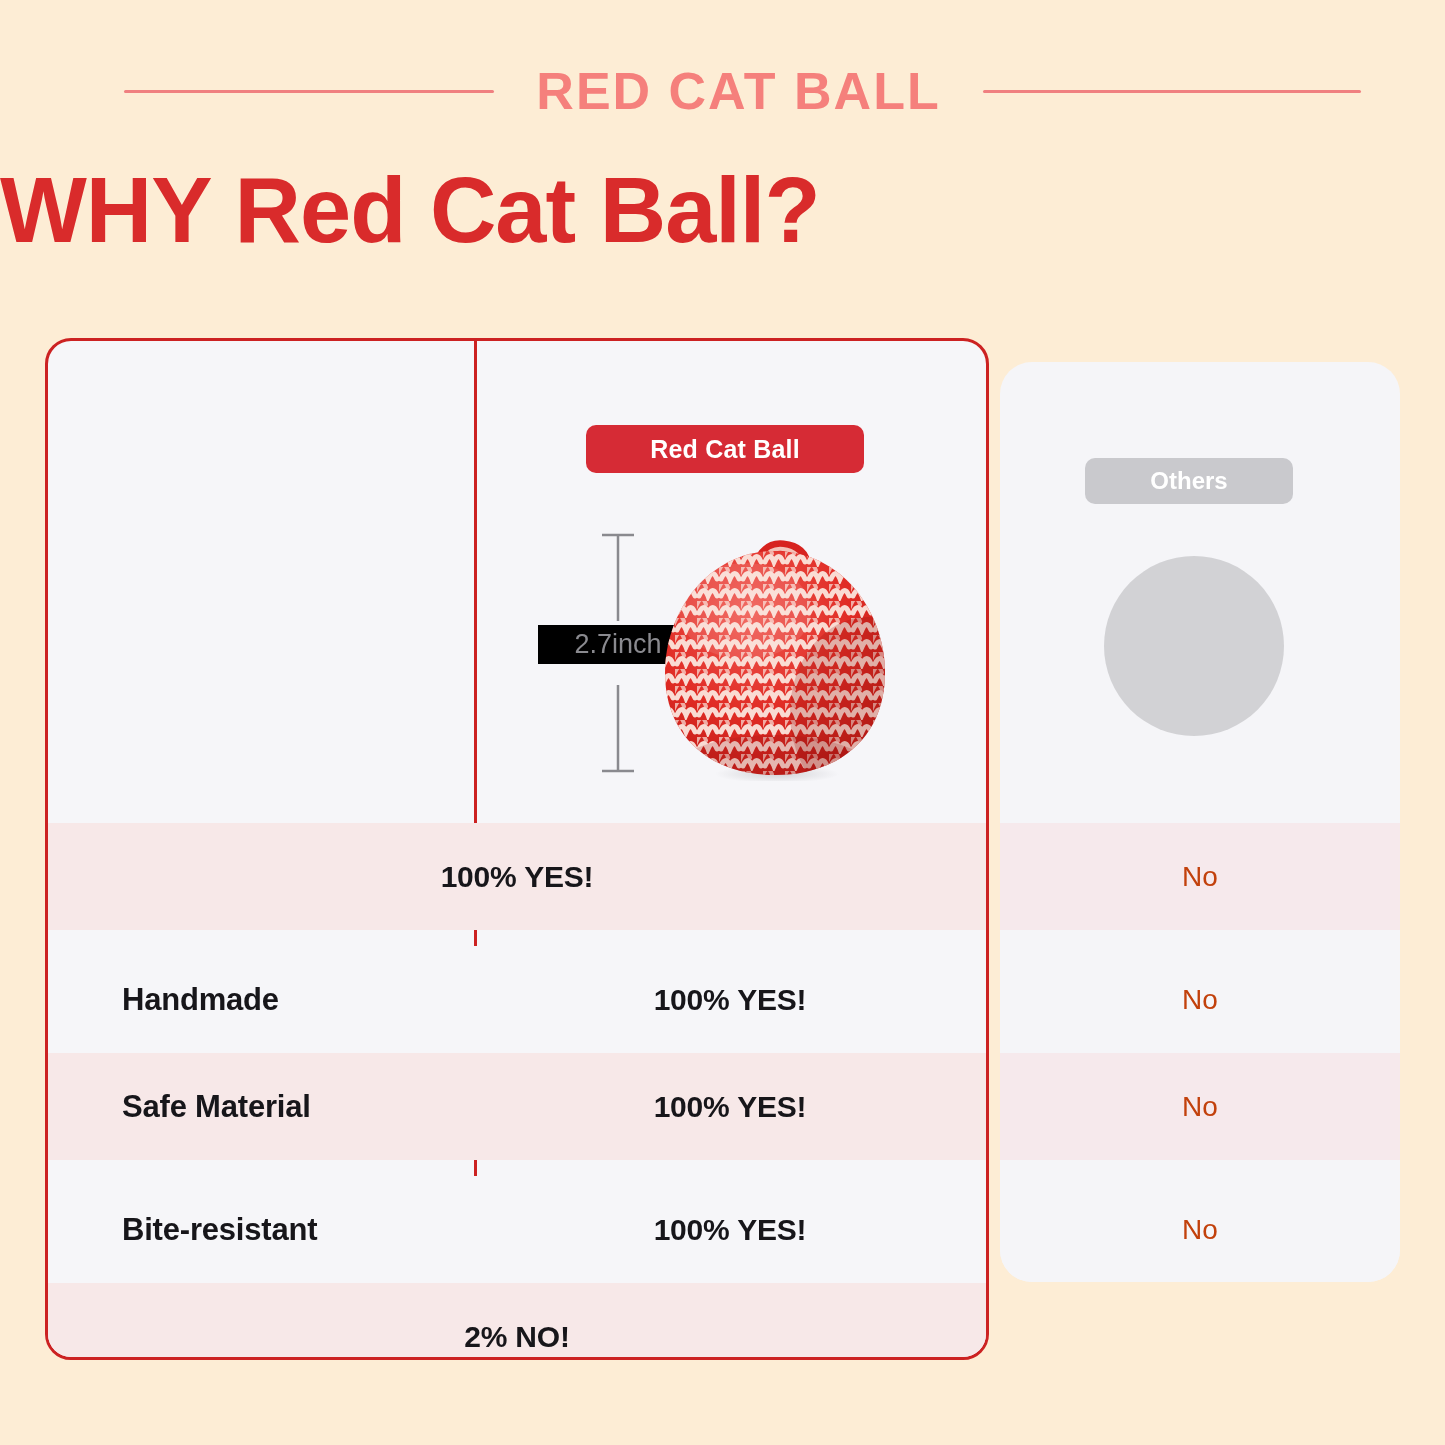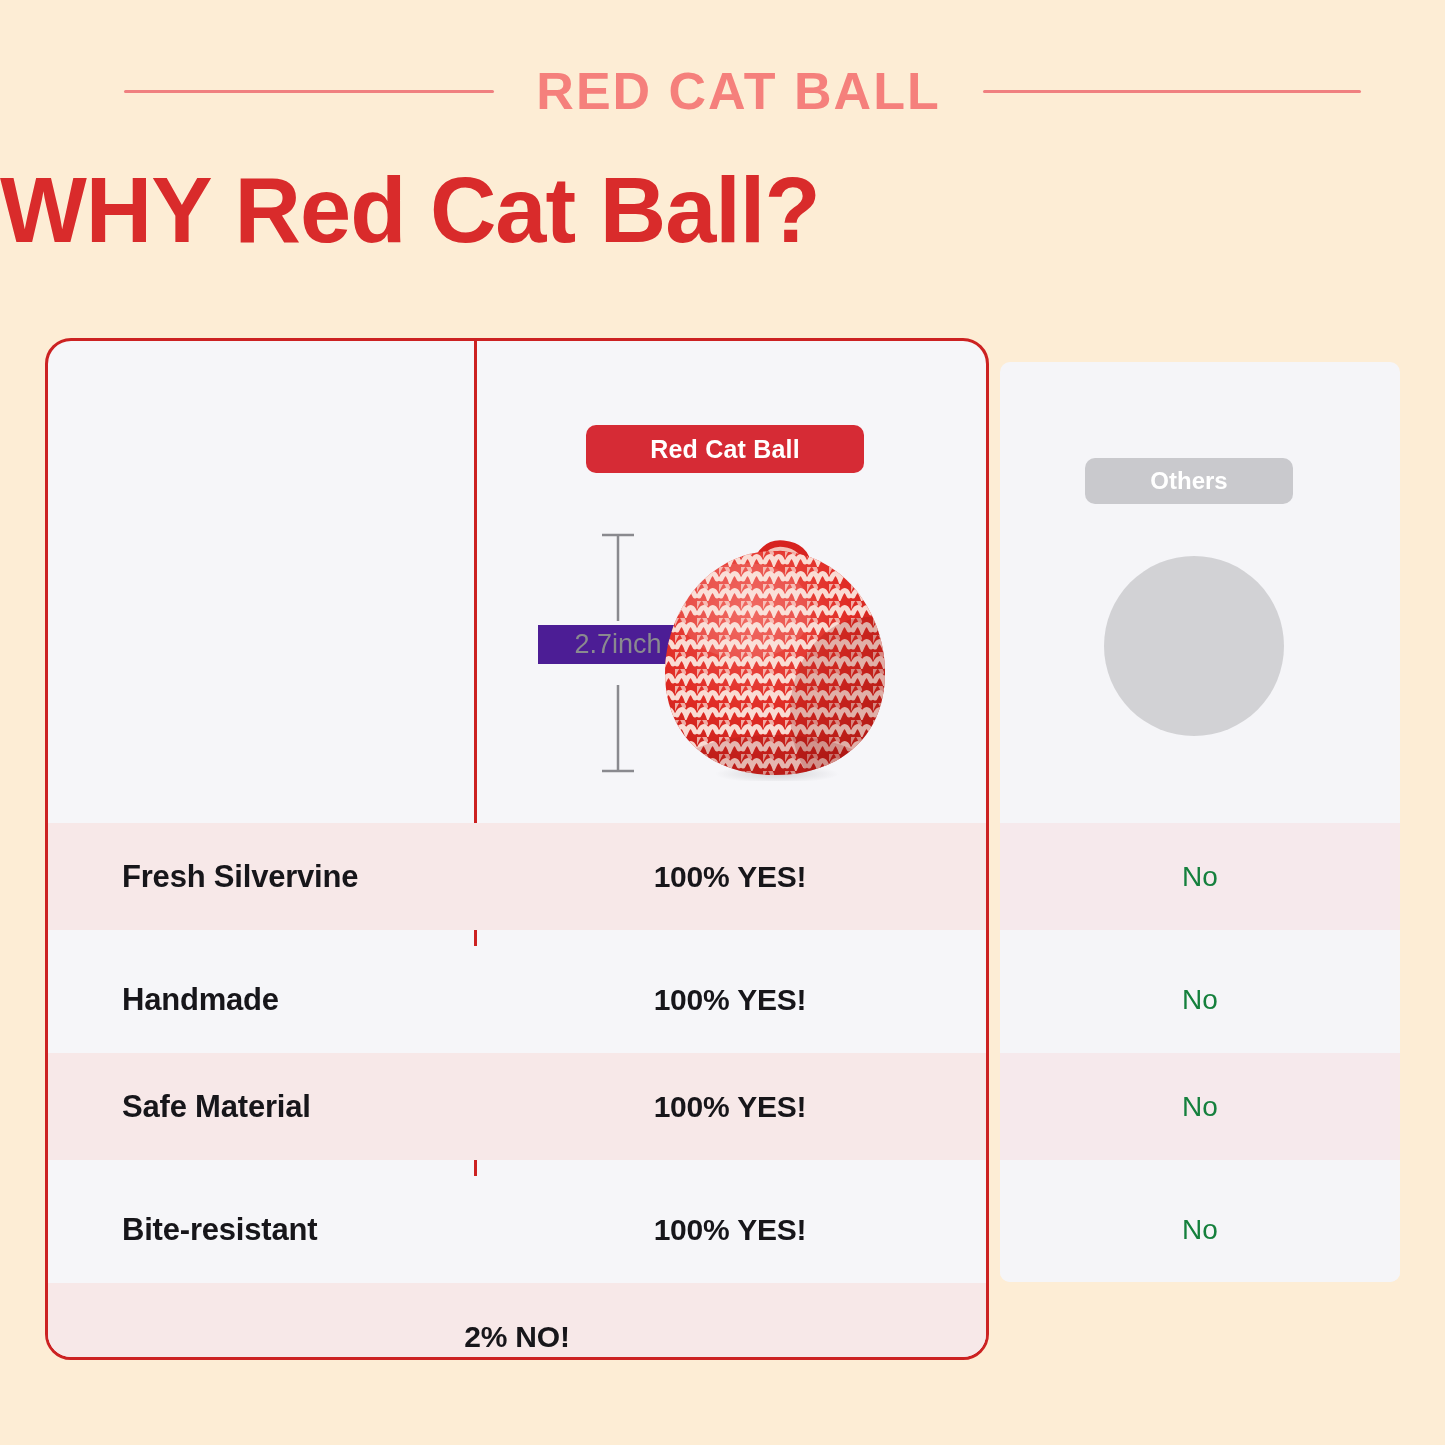--- a/index.html
+++ b/index.html
@@ -39,21 +39,21 @@
     font-weight:bold;
     letter-spacing:-1px;
     line-height:1.1;
   }
 
   
   #others-card{
     position:absolute;
     left:1000px; top:362px; width:400px; height:920px;
     background:#f5f5f8;
-    border-radius:10px;
+    border-radius:32px;
     overflow:hidden;
   }
   #main-card{
     position:absolute;
     left:45px; top:338px; width:944px; height:1022px;
     background:#f6f6f9;
     border:3px solid #cc2222;
     border-radius:26px;
     overflow:hidden;
   }
@@ -77,21 +77,21 @@
   }
   
   #dim{
     position:absolute; left:530px; top:192px; width:80px; height:240px;
   }
   #dim svg{ display:block; }
   #dim-label{
     position:absolute; left:-40px; top:92px; width:160px;
     text-align:center;
     color:#8a8a8f; font-size:27px; line-height:1;
-    background:#4c1d95;
+    background:#000000;
     padding:6px 0;
   }
   
   #ball{
     position:absolute; left:605px; top:192px;
     width:244px; height:248px;
   }
 
   
   #others-hero{ position:absolute; left:0; top:0; width:100%; height:461px; }
@@ -136,21 +136,21 @@
     flex:1;
     text-align:center;
     color:#17161a;
     font-size:30px;
     font-weight:bold;
     letter-spacing:-.2px;
   }
   .cell-other{
     width:100%;
     text-align:center;
-    color:#15803d;
+    color:#c2410c;
     font-size:28px;
     font-weight:normal;
   }
 </style>
 </head>
 <body>
 
 <div id="eyebrow">
   <div class="rule" id="rule-left"></div>
   <div id="eyebrow-text">RED CAT BALL</div>
@@ -241,21 +241,20 @@
           <ellipse cx="215" cy="180" rx="78" ry="96" fill="#8f120f" opacity="0.22"></ellipse>
           <ellipse cx="120" cy="248" rx="110" ry="46" fill="#8f120f" opacity="0.18"></ellipse>
         </g>
       </svg>
     </div>
   </div>
 
   <div class="rows-main">
 
     <div class="row odd">
-      <div class="cell-feature">Fresh Silvervine</div>
       <div class="cell-value">100% YES!</div>
     </div>
 
     <div class="row even">
       <div class="cell-feature">Handmade</div>
       <div class="cell-value">100% YES!</div>
     </div>
 
     <div class="row odd">
       <div class="cell-feature">Safe Material</div>

